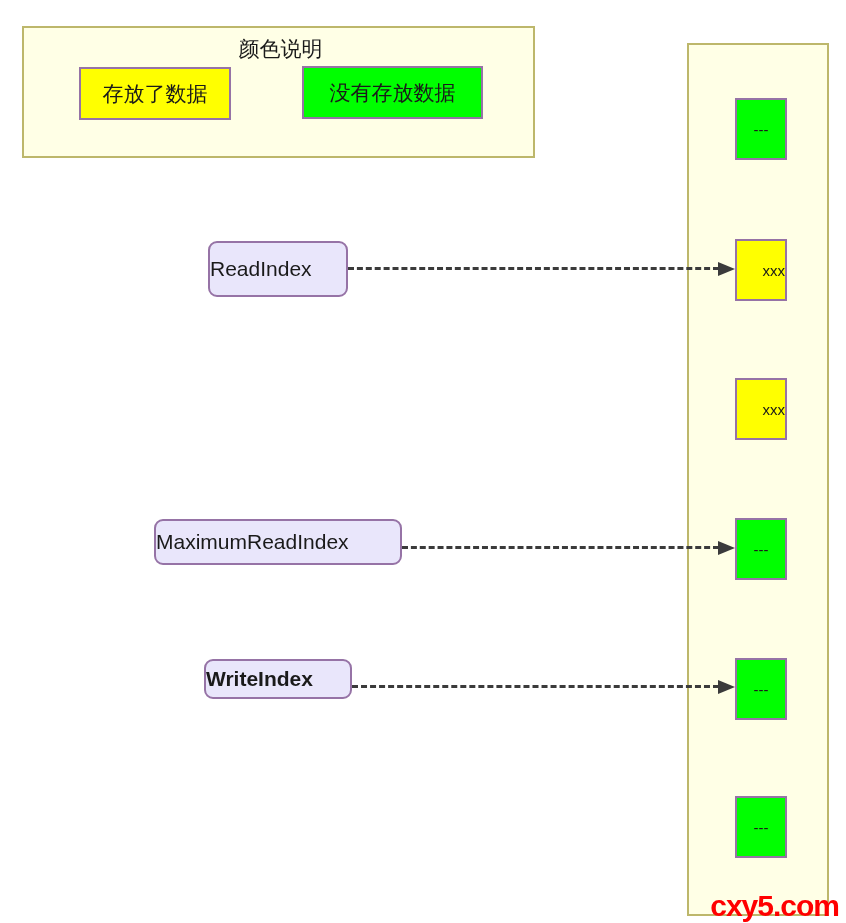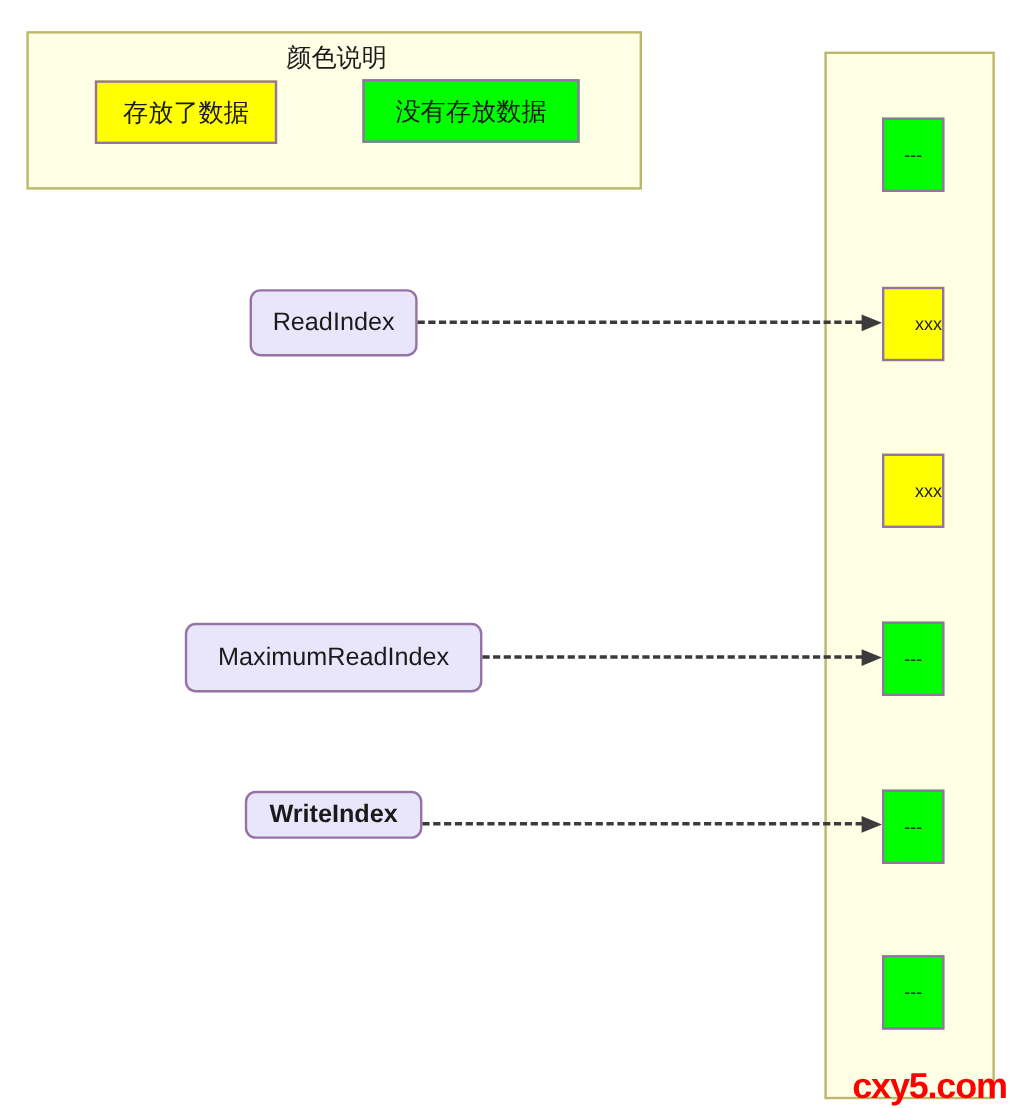--- a/index.html
+++ b/index.html
@@ -99,35 +99,34 @@
 
   
   .pointer-box {
     position: absolute;
     box-sizing: border-box;
     background: #e9e6fb;
     border: 2px solid #9673a6;
     border-radius: 9px;
     display: flex;
     align-items: center;
-    justify-content: center;
     font-size: 21px;
     color: #1a1a1a;
   }
   #pointer-box-read {
     left: 208px;
     top: 241px;
     width: 140px;
     height: 56px;
   }
   #pointer-box-maxread {
     left: 154px;
     top: 519px;
     width: 248px;
-    height: 58px;
+    height: 46px;
   }
   #pointer-box-write {
     left: 204px;
     top: 659px;
     width: 148px;
     height: 40px;
     font-weight: bold;
   }
 
   

